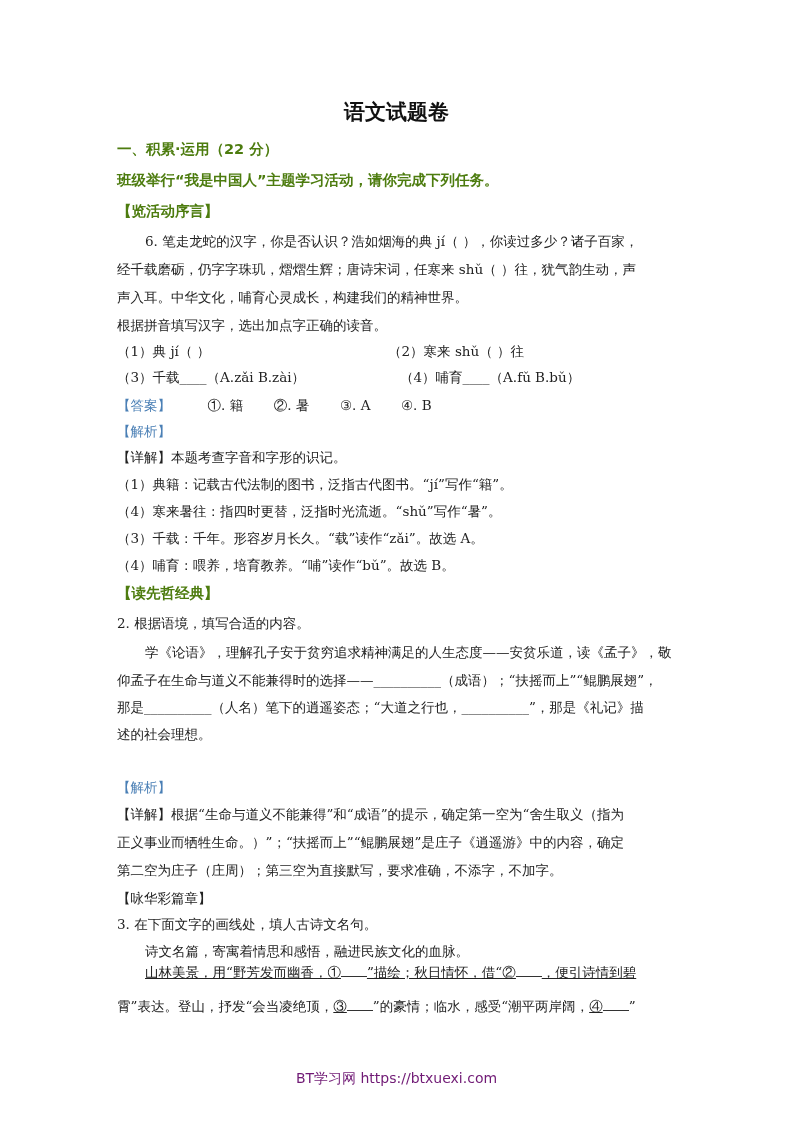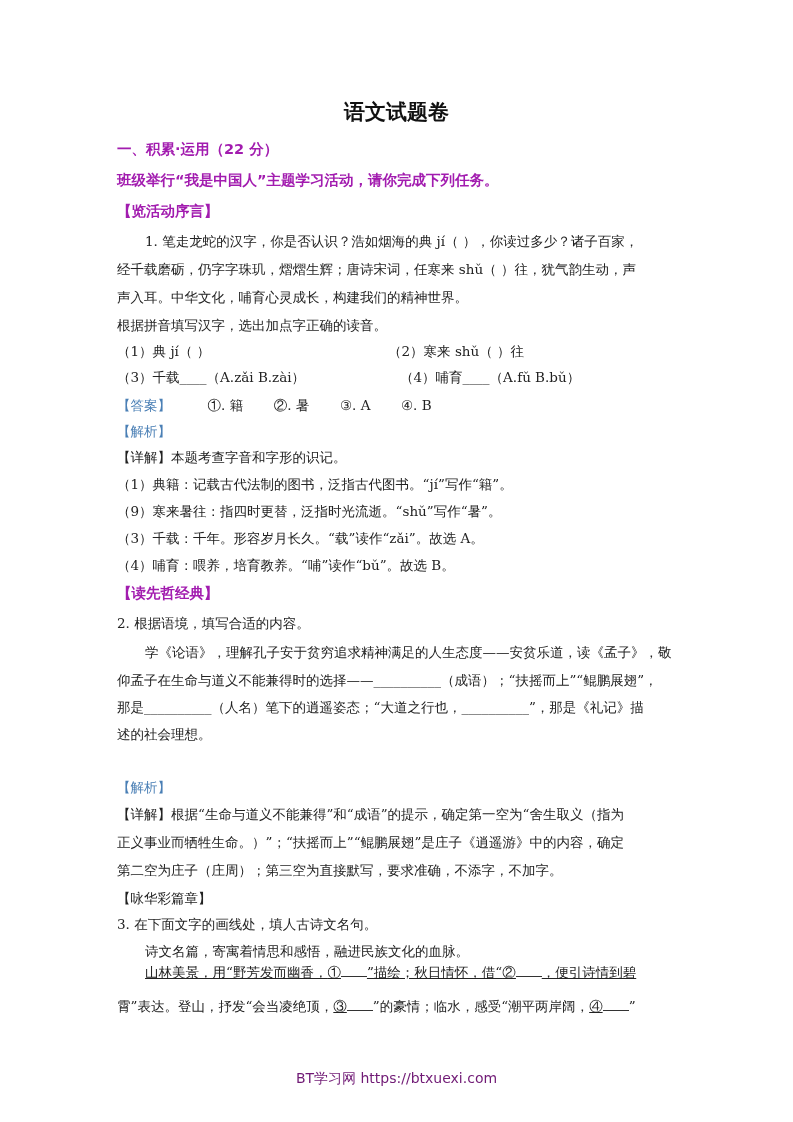--- a/index.html
+++ b/index.html
@@ -2,41 +2,41 @@
 <html><head>
 <meta charset="utf-8">
 <style>
   html, body { margin:0; padding:0; background:#ffffff; }
   body { width:793px; height:1122px; position:relative; overflow:hidden;
          font-family: "DejaVu Serif", "Liberation Serif", serif; color:#222; }
   .page { position:absolute; left:0; top:0; width:793px; height:1122px; }
   .title { position:absolute; top:98px; left:0; width:793px; text-align:center;
            font-size:21px; font-weight:bold; font-family:"DejaVu Sans", sans-serif; color:#111; }
   .line { position:absolute; left:117px; font-size:13.5px; line-height:20px; white-space:nowrap; }
-  .bold { font-weight:bold; font-family:"DejaVu Sans", sans-serif; font-size:14.5px; color:#a21caf; }
+  .bold { font-weight:bold; font-family:"DejaVu Sans", sans-serif; font-size:14.5px; color:#4d7c0f; }
   .indent { left:145px; }
   .blue { color:#4a7fb5; }
   .sp { display:inline-block; }
   .blank { display:inline-block; border-bottom:1px solid #333; height:14px; vertical-align:baseline; }
   .ul { text-decoration:underline; }
   .footer { position:absolute; top:1070px; left:0; width:793px; text-align:center;
             font-family:"DejaVu Sans", sans-serif; font-size:14px; color:#701a75; }
   .col2 { position:absolute; left:388px; }
 </style>
 </head>
 <body>
 
 <div class="page">
   <div class="title">语文试题卷</div>
 
   <div class="line bold" style="top:139px;">一、积累·运用（22 分）</div>
   <div class="line bold" style="top:170px;">班级举行“我是中国人”主题学习活动，请你完成下列任务。</div>
   <div class="line bold" style="top:201px;">【览活动序言】</div>
 
-  <div class="line indent" style="top:231px;">1. 笔走龙蛇的汉字，你是否认识？浩如烟海的典 jí（    ），你读过多少？诸子百家，</div>
+  <div class="line indent" style="top:231px;">6. 笔走龙蛇的汉字，你是否认识？浩如烟海的典 jí（    ），你读过多少？诸子百家，</div>
   <div class="line" style="top:259px;">经千载磨砺，仍字字珠玑，熠熠生辉；唐诗宋词，任寒来 shǔ（    ）往，犹气韵生动，声</div>
   <div class="line" style="top:287px;">声入耳。中华文化，哺育心灵成长，构建我们的精神世界。</div>
   <div class="line" style="top:315px;">根据拼音填写汉字，选出加点字正确的读音。</div>
   <div class="line" style="top:341px;">（1）典 jí（        ）</div>
   <div class="line col2" style="top:341px;">（2）寒来 shǔ（        ）往</div>
   <div class="line" style="top:367px;">（3）千载____（A.zǎi    B.zài）</div>
   <div class="line col2" style="top:367px; left:400px;">（4）哺育____（A.fǔ     B.bǔ）</div>
 
   <div class="line" style="top:395px;">
     <span class="blue">【答案】</span>
@@ -45,21 +45,21 @@
     <span class="sp" style="width:22px"></span>
     <span>②. 暑</span>
     <span class="sp" style="width:22px"></span>
     <span>③. A</span>
     <span class="sp" style="width:22px"></span>
     <span>④. B</span>
   </div>
   <div class="line blue" style="top:421px;">【解析】</div>
   <div class="line" style="top:447px;">【详解】本题考查字音和字形的识记。</div>
   <div class="line" style="top:474px;">（1）典籍：记载古代法制的图书，泛指古代图书。“jí”写作“籍”。</div>
-  <div class="line" style="top:501px;">（9）寒来暑往：指四时更替，泛指时光流逝。“shǔ”写作“暑”。</div>
+  <div class="line" style="top:501px;">（4）寒来暑往：指四时更替，泛指时光流逝。“shǔ”写作“暑”。</div>
   <div class="line" style="top:528px;">（3）千载：千年。形容岁月长久。“载”读作“zǎi”。故选 A。</div>
   <div class="line" style="top:555px;">（4）哺育：喂养，培育教养。“哺”读作“bǔ”。故选 B。</div>
 
   <div class="line bold" style="top:583px;">【读先哲经典】</div>
   <div class="line" style="top:613px;">2. 根据语境，填写合适的内容。</div>
   <div class="line indent" style="top:642px;">学《论语》，理解孔子安于贫穷追求精神满足的人生态度——安贫乐道，读《孟子》，敬</div>
   <div class="line" style="top:670px;">仰孟子在生命与道义不能兼得时的选择——__________（成语）；“扶摇而上”“鲲鹏展翅”，</div>
   <div class="line" style="top:697px;">那是__________（人名）笔下的逍遥姿态；“大道之行也，__________”，那是《礼记》描</div>
   <div class="line" style="top:724px;">述的社会理想。</div>
 

